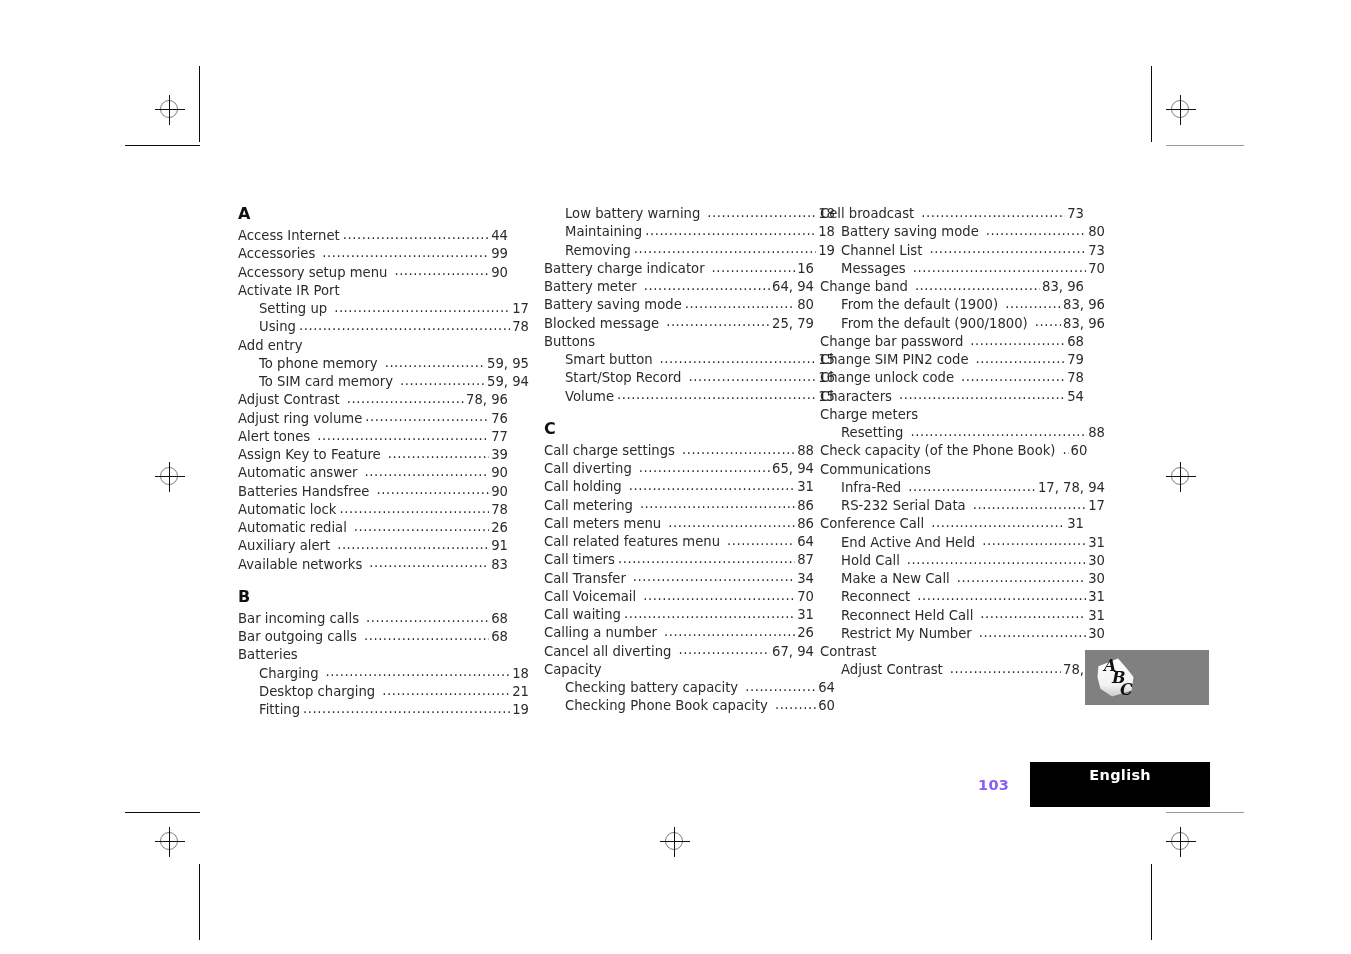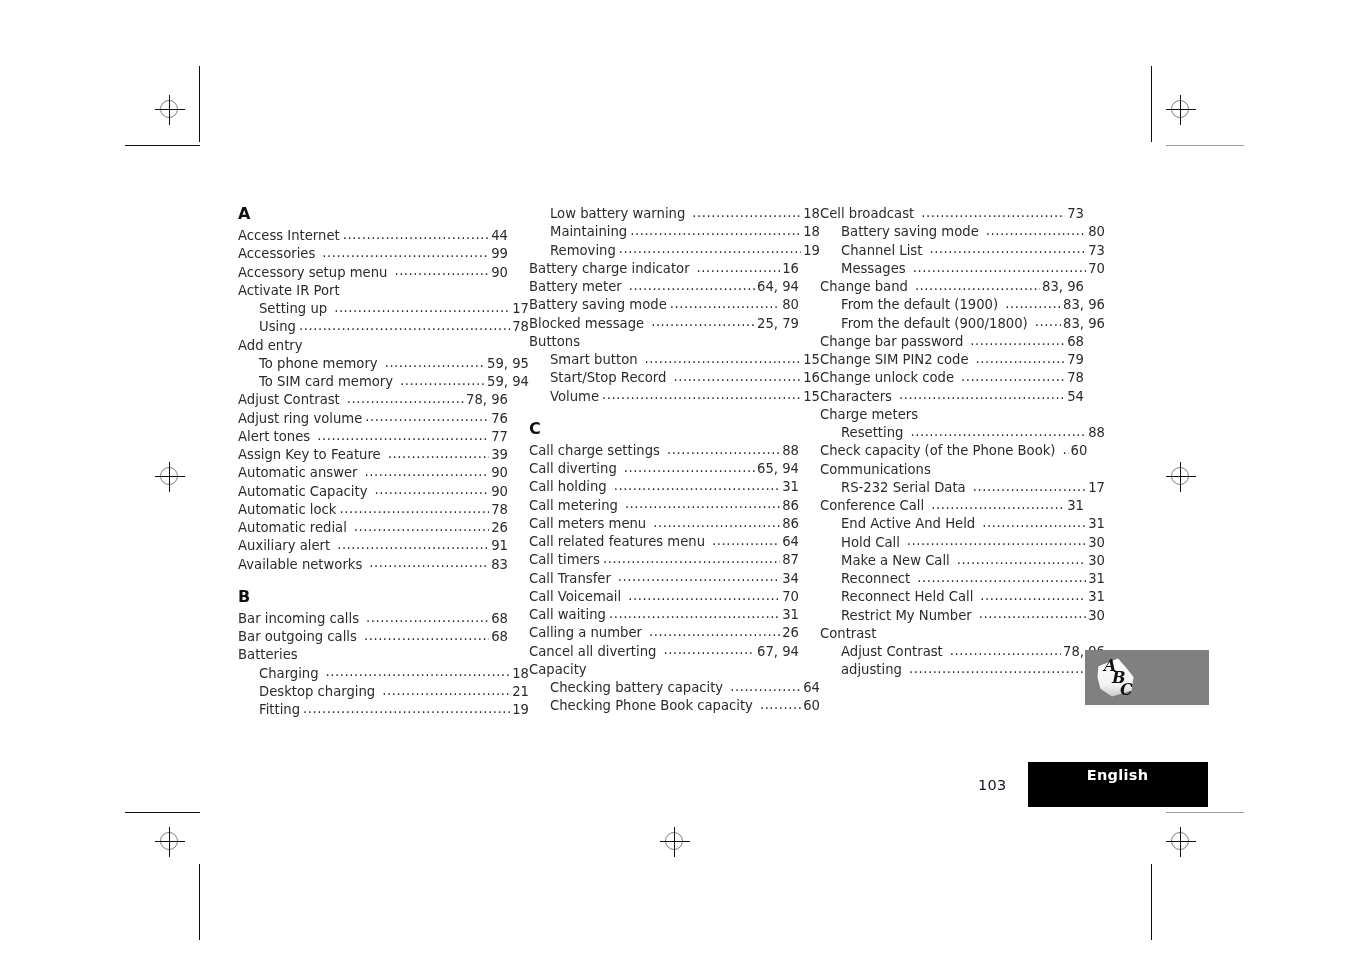--- a/index.html
+++ b/index.html
@@ -62,21 +62,21 @@
     width: 840px;
     height: 520px;
   }
   .col {
     position: absolute;
     top: 0;
     font-size: 13.2px;
     line-height: 18.25px;
   }
   .col-1 { left: 0px;   width: 270px; }
-  .col-2 { left: 291px; width: 270px; }
+  .col-2 { left: 306px; width: 270px; }
   .col-3 { left: 576px; width: 264px; margin-left: 6px; }
 
   .letter-head {
     font-weight: bold;
     font-size: 16px;
     line-height: 18.25px;
     letter-spacing: .2px;
     color: #111;
     margin: 0;
     height: 22px;
@@ -124,23 +124,23 @@
 
   
   .footer {
     position: absolute;
     left: 978px;
     top: 762px;
     display: flex;
     align-items: center;
   }
   .page-number {
-    font-weight: normal;
+    font-weight: bold;
     font-size: 14.5px;
-    color: #0f172a;
+    color: #8b5cf6;
     margin-right: 21px;
     letter-spacing: .3px;
   }
   .lang-tab {
     background: #000000;
     color: #ffffff;
     font-weight: bold;
     font-size: 14.5px;
     width: 180px;
     height: 45px;
@@ -286,21 +286,21 @@
         <span class="label">Assign Key to Feature</span>
         <span class="leader"></span>
         <span class="pages">39</span>
       </div>
       <div class="entry gap">
         <span class="label">Automatic answer</span>
         <span class="leader"></span>
         <span class="pages">90</span>
       </div>
       <div class="entry gap">
-        <span class="label">Automatic Capacity</span>
+        <span class="label">Batteries Handsfree</span>
         <span class="leader"></span>
         <span class="pages">90</span>
       </div>
       <div class="entry">
         <span class="label">Automatic lock</span>
         <span class="leader"></span>
         <span class="pages">78</span>
       </div>
       <div class="entry gap">
         <span class="label">Automatic redial</span>
@@ -542,20 +542,25 @@
       </div>
       <div class="entry gap">
         <span class="label">Check capacity (of the Phone Book)</span>
         <span class="leader"></span>
         <span class="pages">60</span>
       </div>
       <div class="entry no-page">
         <span class="label">Communications</span>
       </div>
       <div class="entry sub gap">
+        <span class="label">Infra-Red</span>
+        <span class="leader"></span>
+        <span class="pages">17, 78, 94</span>
+      </div>
+      <div class="entry sub gap">
         <span class="label">RS-232 Serial Data</span>
         <span class="leader"></span>
         <span class="pages">17</span>
       </div>
       <div class="entry gap">
         <span class="label">Conference Call</span>
         <span class="leader"></span>
         <span class="pages">31</span>
       </div>
       <div class="entry sub gap">
@@ -588,25 +593,20 @@
         <span class="leader"></span>
         <span class="pages">30</span>
       </div>
       <div class="entry no-page">
         <span class="label">Contrast</span>
       </div>
       <div class="entry sub gap">
         <span class="label">Adjust Contrast</span>
         <span class="leader"></span>
         <span class="pages">78, 96</span>
-      </div>
-      <div class="entry sub gap">
-        <span class="label">adjusting</span>
-        <span class="leader"></span>
-        <span class="pages">96</span>
       </div>
     </div>
 </div>
 
 <div class="footer">
   <div class="page-number">103</div>
   <div class="lang-tab">English</div>
 </div>
 
 <div class="thumb-tab">

